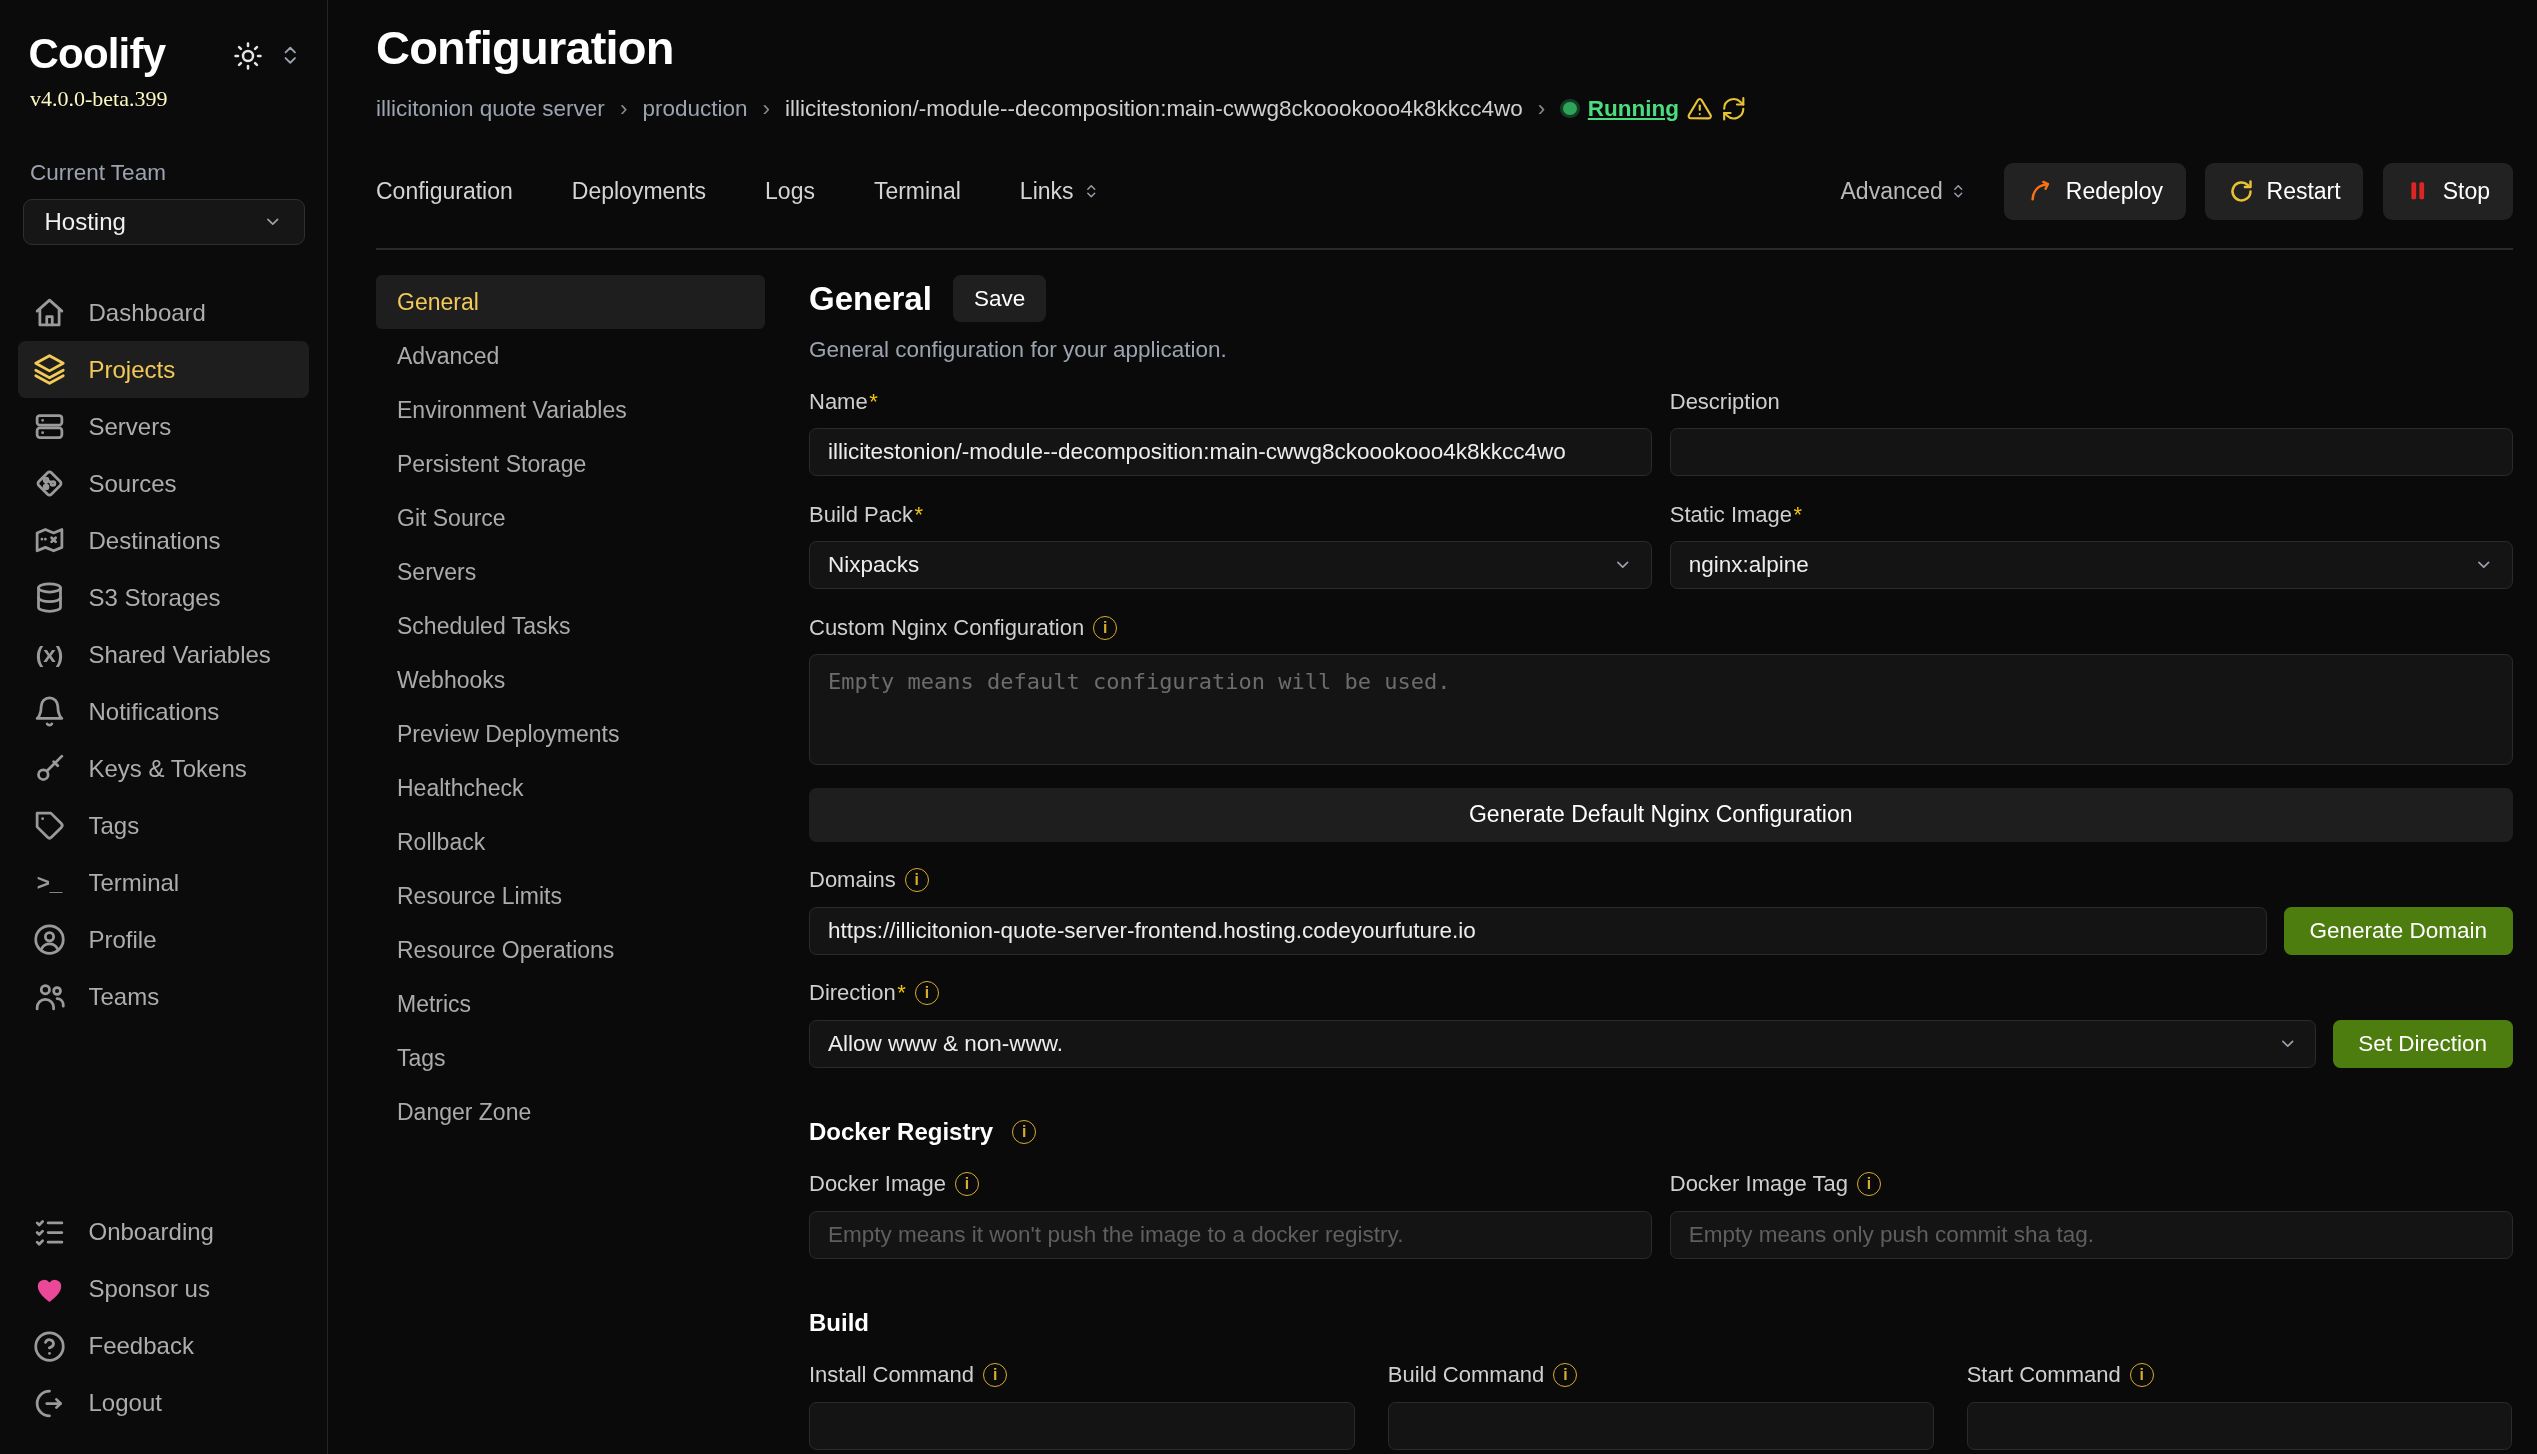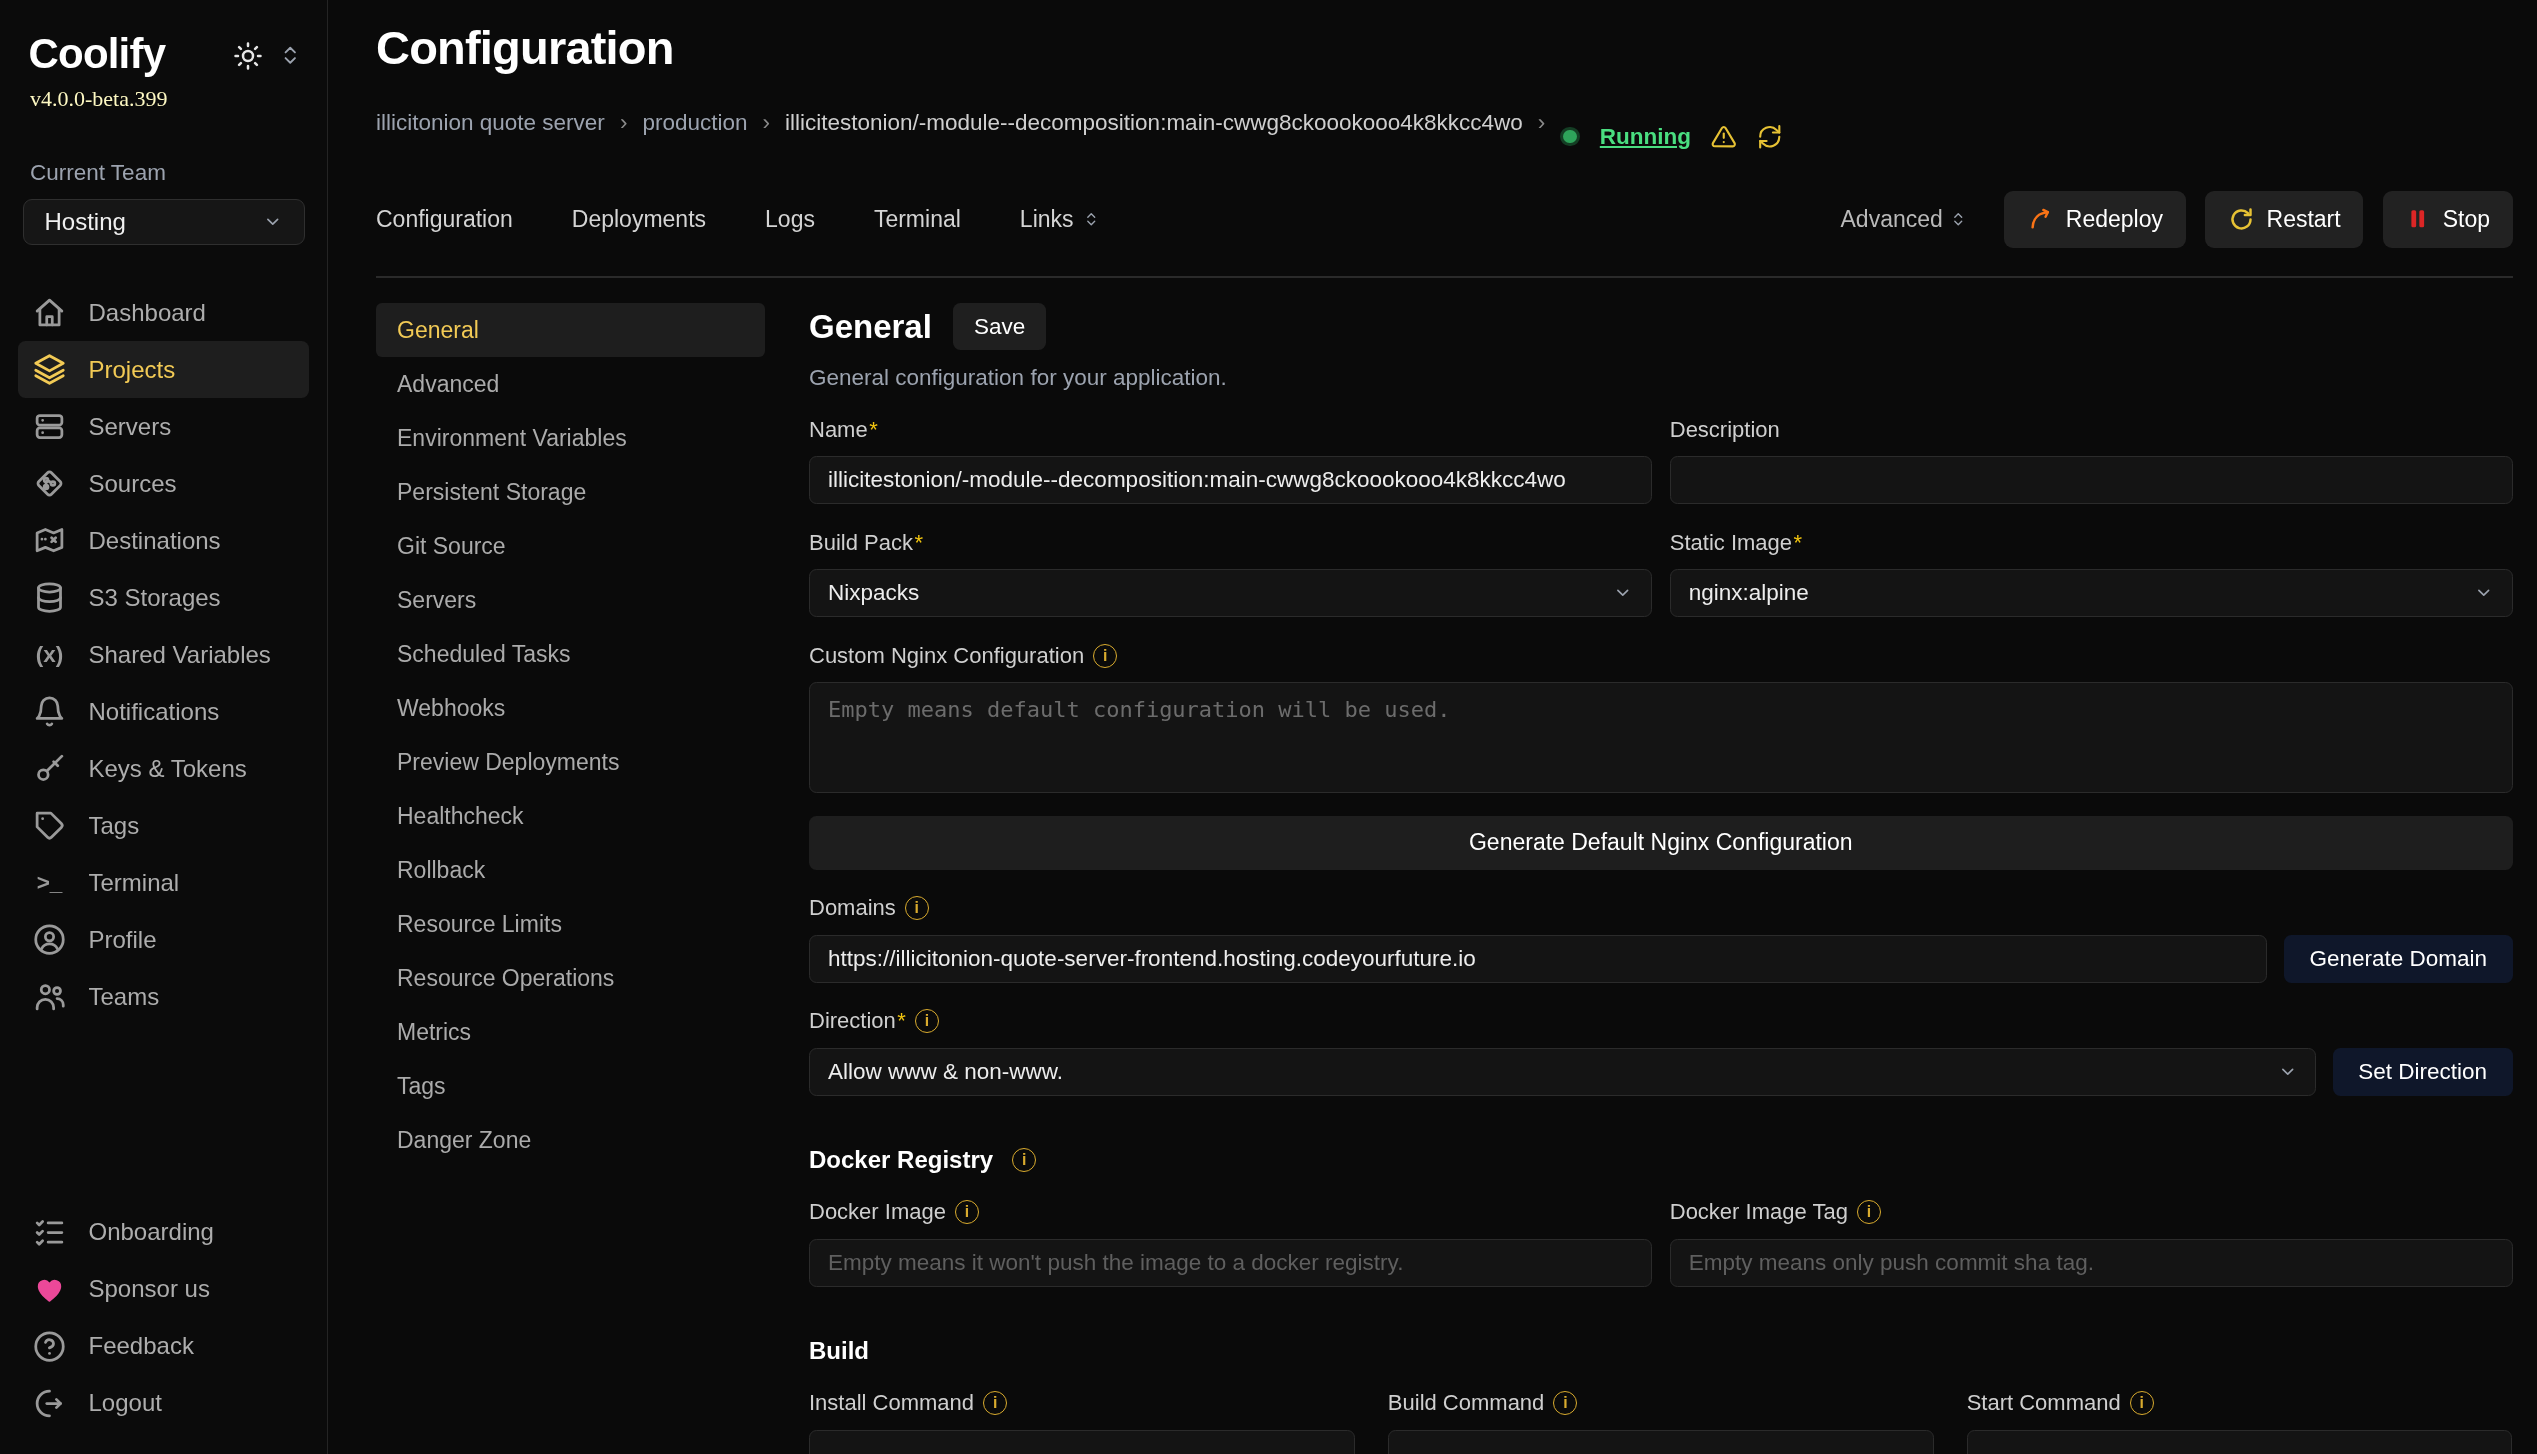--- a/index.html
+++ b/index.html
@@ -26,21 +26,21 @@
   .nav-item.active svg { color:#f2ca55; }
   .spacer { flex:1; }
   .heart { color:#ec4899 !important; }
 
   
   .main { flex:1; padding:19.5px 25.5px 0 48px; display:flex; flex-direction:column; }
   .page-title { font-size:47px; font-weight:800; color:#fff; letter-spacing:-0.8px; }
   .breadcrumb { display:flex; align-items:center; gap:15px; margin-top:21px; font-size:22.5px; color:#9ca3af; }
   .crumb-app { color:#cfcfcf; }
   .crumb-sep { color:#8a8a8a; font-size:22.5px; }
-  .status { display:flex; align-items:center; gap:20px;margin-top:28px; }
+  .status { display:flex; align-items:center; gap:8px; }
   .dot { width:19.5px; height:19.5px; border-radius:50%; background:#2ea35a; border:3px solid #143e24; }
   .running { color:#4ade80; font-weight:700; text-decoration:underline; font-size:22.5px; }
 
   .tabbar { display:flex; align-items:center; margin-top:41px; }
   .tabs { display:flex; align-items:center; gap:59px; font-size:23px; color:#d4d4d4; }
   .tab { display:flex; align-items:center; gap:9px; cursor:pointer; }
   .tab-actions { margin-left:auto; display:flex; align-items:center; gap:19.5px; }
   .adv { display:flex; align-items:center; gap:7.5px; color:#b9b9b9; font-size:23px; margin-right:18px; }
   .btn { background:#222222; border:none; border-radius:9px; color:#fff; font-size:23px;
     padding:15px 22.5px; display:flex; align-items:center; gap:12px; cursor:pointer; font-family:inherit; }
@@ -71,21 +71,21 @@
     padding:0 18px; font-size:22.5px; color:#ededed; font-family:inherit; }
   .input::placeholder { color:#5f5f5f; }
   .select { display:flex; align-items:center; justify-content:space-between; cursor:pointer; }
   .textarea { width:100%; height:111px; background:#141414; border:1.5px solid #2b2b2b; border-radius:7.5px;
     padding:13.5px 18px; font-size:22px; color:#8a8a8a; font-family:"DejaVu Sans Mono", monospace; resize:none; }
   .textarea::placeholder { color:#6c6c6c; font-family:"DejaVu Sans Mono", monospace; }
   .wide-btn { margin-top:19.5px; width:100%; height:54px; background:#1e1e1e; border:none; border-radius:7.5px;
     color:#fff; font-size:23px; font-family:inherit; cursor:pointer; }
   .row-with-btn { display:flex; gap:16.5px; align-items:stretch; }
   .row-with-btn .grow { flex:1; }
-  .side-btn { background:#0f172a; border:none; border-radius:7.5px; color:#fff; font-size:22.5px;
+  .side-btn { background:#4d7c0f; border:none; border-radius:7.5px; color:#fff; font-size:22.5px;
     padding:0 25.5px; white-space:nowrap; font-family:inherit; cursor:pointer; }
   .sec-gap { margin-top:50px; }
 
   .chev { width:19.5px; height:19.5px; color:#9ca3af; }
   .chev-sm { width:16.5px; height:16.5px; color:#9ca3af; }
   .icon-y { color:#e7c234; }
   .icon-o { color:#f97316; }
   .icon-r { color:#dc2626; }
   svg { display:block; }
 </style>

